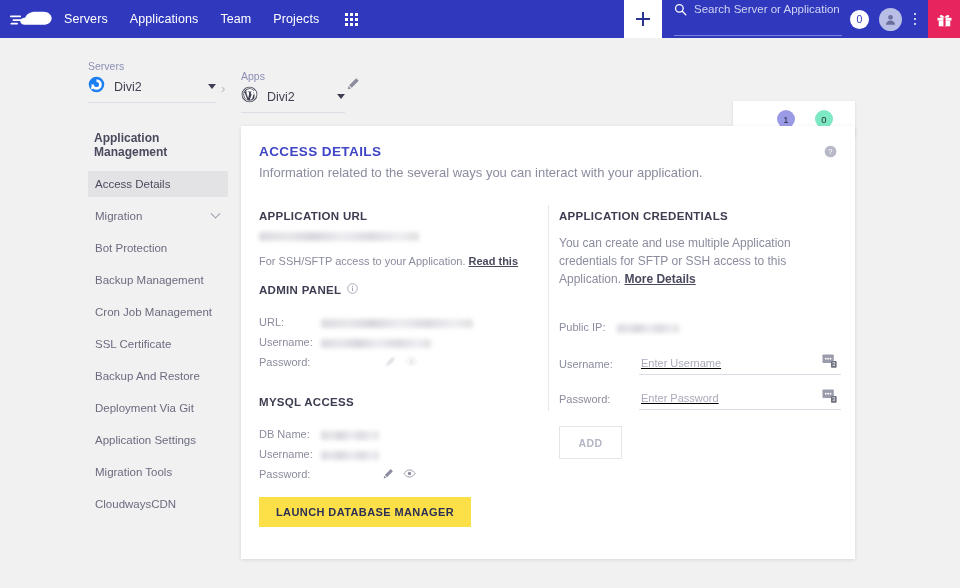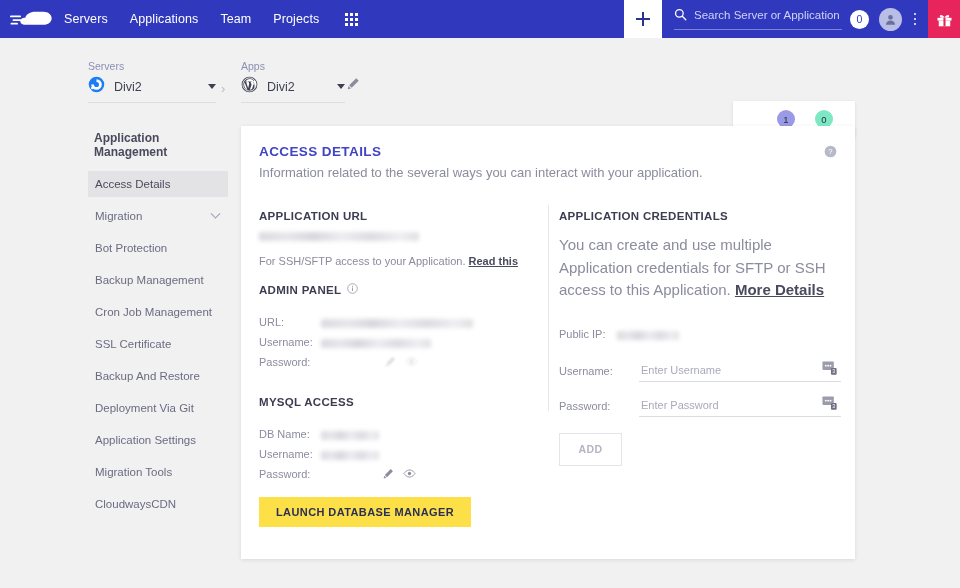--- a/index.html
+++ b/index.html
@@ -29,21 +29,21 @@
   .nav-spacer { flex: 1; }
   .plus-tile {
     width: 38px; height: 38px; background: #ffffff;
     display: flex; align-items: center; justify-content: center; cursor: pointer;
   }
   .plus-tile svg { display: block; }
 
   .nav-right { display: flex; align-items: center; height: 38px; }
   .searchbox {
     display: flex; align-items: center; gap: 7px;
-    margin-left: 12px; border-bottom: 1px solid #7b83d6; padding-bottom: 8px; width: 168px;
+    margin-left: 12px; border-bottom: 1px solid #7b83d6; padding-bottom: 19px; width: 168px;
   }
   .search-input {
     background: transparent; border: none; outline: none;
     color: #ffffff; font-size: 11.5px; font-family: "Liberation Sans", sans-serif; width: 145px;
   }
   .search-input::placeholder { color: #cfd3f2; }
   .count-badge {
     width: 19px; height: 19px; border-radius: 50%;
     background: #ffffff; color: #3039bd; font-size: 10.5px;
     display: flex; align-items: center; justify-content: center;
@@ -127,25 +127,25 @@
   .icon-btn { cursor: pointer; display: inline-flex; align-items: center; }
   .faded { opacity: .30; filter: blur(1.2px); }
 
   .btn-green {
     margin-top: 17px; display: inline-flex; align-items: center; justify-content: center;
     height: 30px; padding: 0 17px; background: #fde047; color: #2b2f55;
     font-size: 11px; font-weight: bold; letter-spacing: .4px; cursor: pointer; border: none;
     font-family: "Liberation Sans", sans-serif;
   }
 
-  .desc { font-size: 15px; color: #8b8c9e; line-height: 1.5; margin-bottom: 18px; }
+  .desc { font-size: 12px; color: #8b8c9e; line-height: 1.5; margin-bottom: 25px; }
 
   .field-row { display: flex; align-items: center; margin-top: 9px; }
   .field-label { width: 80px; font-size: 11px; color: #8b8c9e; flex: none; }
-  .field-wrap { position: relative; flex: 1; display: flex; align-items: center; }
+  .field-wrap { position: relative; flex: 1; display: flex; align-items: center; text-decoration: underline; }
   .field-input {
     width: 100%; border: none; border-bottom: 1px solid #dcdce4; outline: none;
     font-size: 11px; color: #5a5b70; padding: 4px 30px 5px 2px; background: transparent;
     font-family: "Liberation Sans", sans-serif;
   }
   .field-input::placeholder { color: #a9aabb; }
   .field-icon { position: absolute; right: 2px; top: 0px; cursor: pointer; }
   .btn-add {
     margin-top: 16px; width: 63px; height: 33px; background: #ffffff;
     border: 1px solid #e4e4ea; color: #b4b5c4; font-size: 10.5px; font-weight: bold;
@@ -243,21 +243,21 @@
           </svg>
         </span>
         <span class="sel-name">Divi2</span>
         <span style="flex:1"></span>
         <span class="caret"></span>
       </div>
     </div>
 
     <div class="chev-sep">›</div>
 
-    <div class="selector" style="left:241px; top:22px; width:104px;">
+    <div class="selector" style="left:241px; top:32px; width:104px;">
       <div class="sel-label">Apps</div>
       <div class="sel-row">
         <span>
           <svg width="17" height="17" viewBox="0 0 18 18">
             <circle cx="9" cy="9" r="8.3" fill="#3f4152"></circle>
             <circle cx="9" cy="9" r="7" fill="none" stroke="#ffffff" stroke-width="0.9"></circle>
             <path d="M3.3 9c0-.8.2-1.6.5-2.3l3 8.2C4.7 13.9 3.3 11.6 3.3 9zm9.9-.3c0 .5-.2 1-.4 1.7l-.6 1.9-2-5.9h.8l.3-.05-.05-.5-2.3.1-1.5-.05-.05.5.7.05.6 1.7L7.6 13 5.5 6.5h.9l.25-.05-.05-.5-2.2.1A5.7 5.7 0 0 1 13.9 5.6h-.1c-.5 0-.85.45-.85.93 0 .43.25.8.5 1.23.2.35.45.8.45 1.44zm-3.9 5.85 1.85-5.4.55 1.5c.25.65.45 1.2.45 1.62 0 .6-.2 1.05-.55 1.45a5.75 5.75 0 0 1-2.3.83zm4.15-1.4a5.7 5.7 0 0 0 .9-3.15c0-.95-.25-1.6-.45-2.1-.3-.65-.55-1.2-.55-1.85 0-.7.55-1.35 1.3-1.35h.1a5.7 5.7 0 0 1-1.3 8.45z" fill="#ffffff"></path>
           </svg>
         </span>
         <span class="sel-name">Divi2</span>

